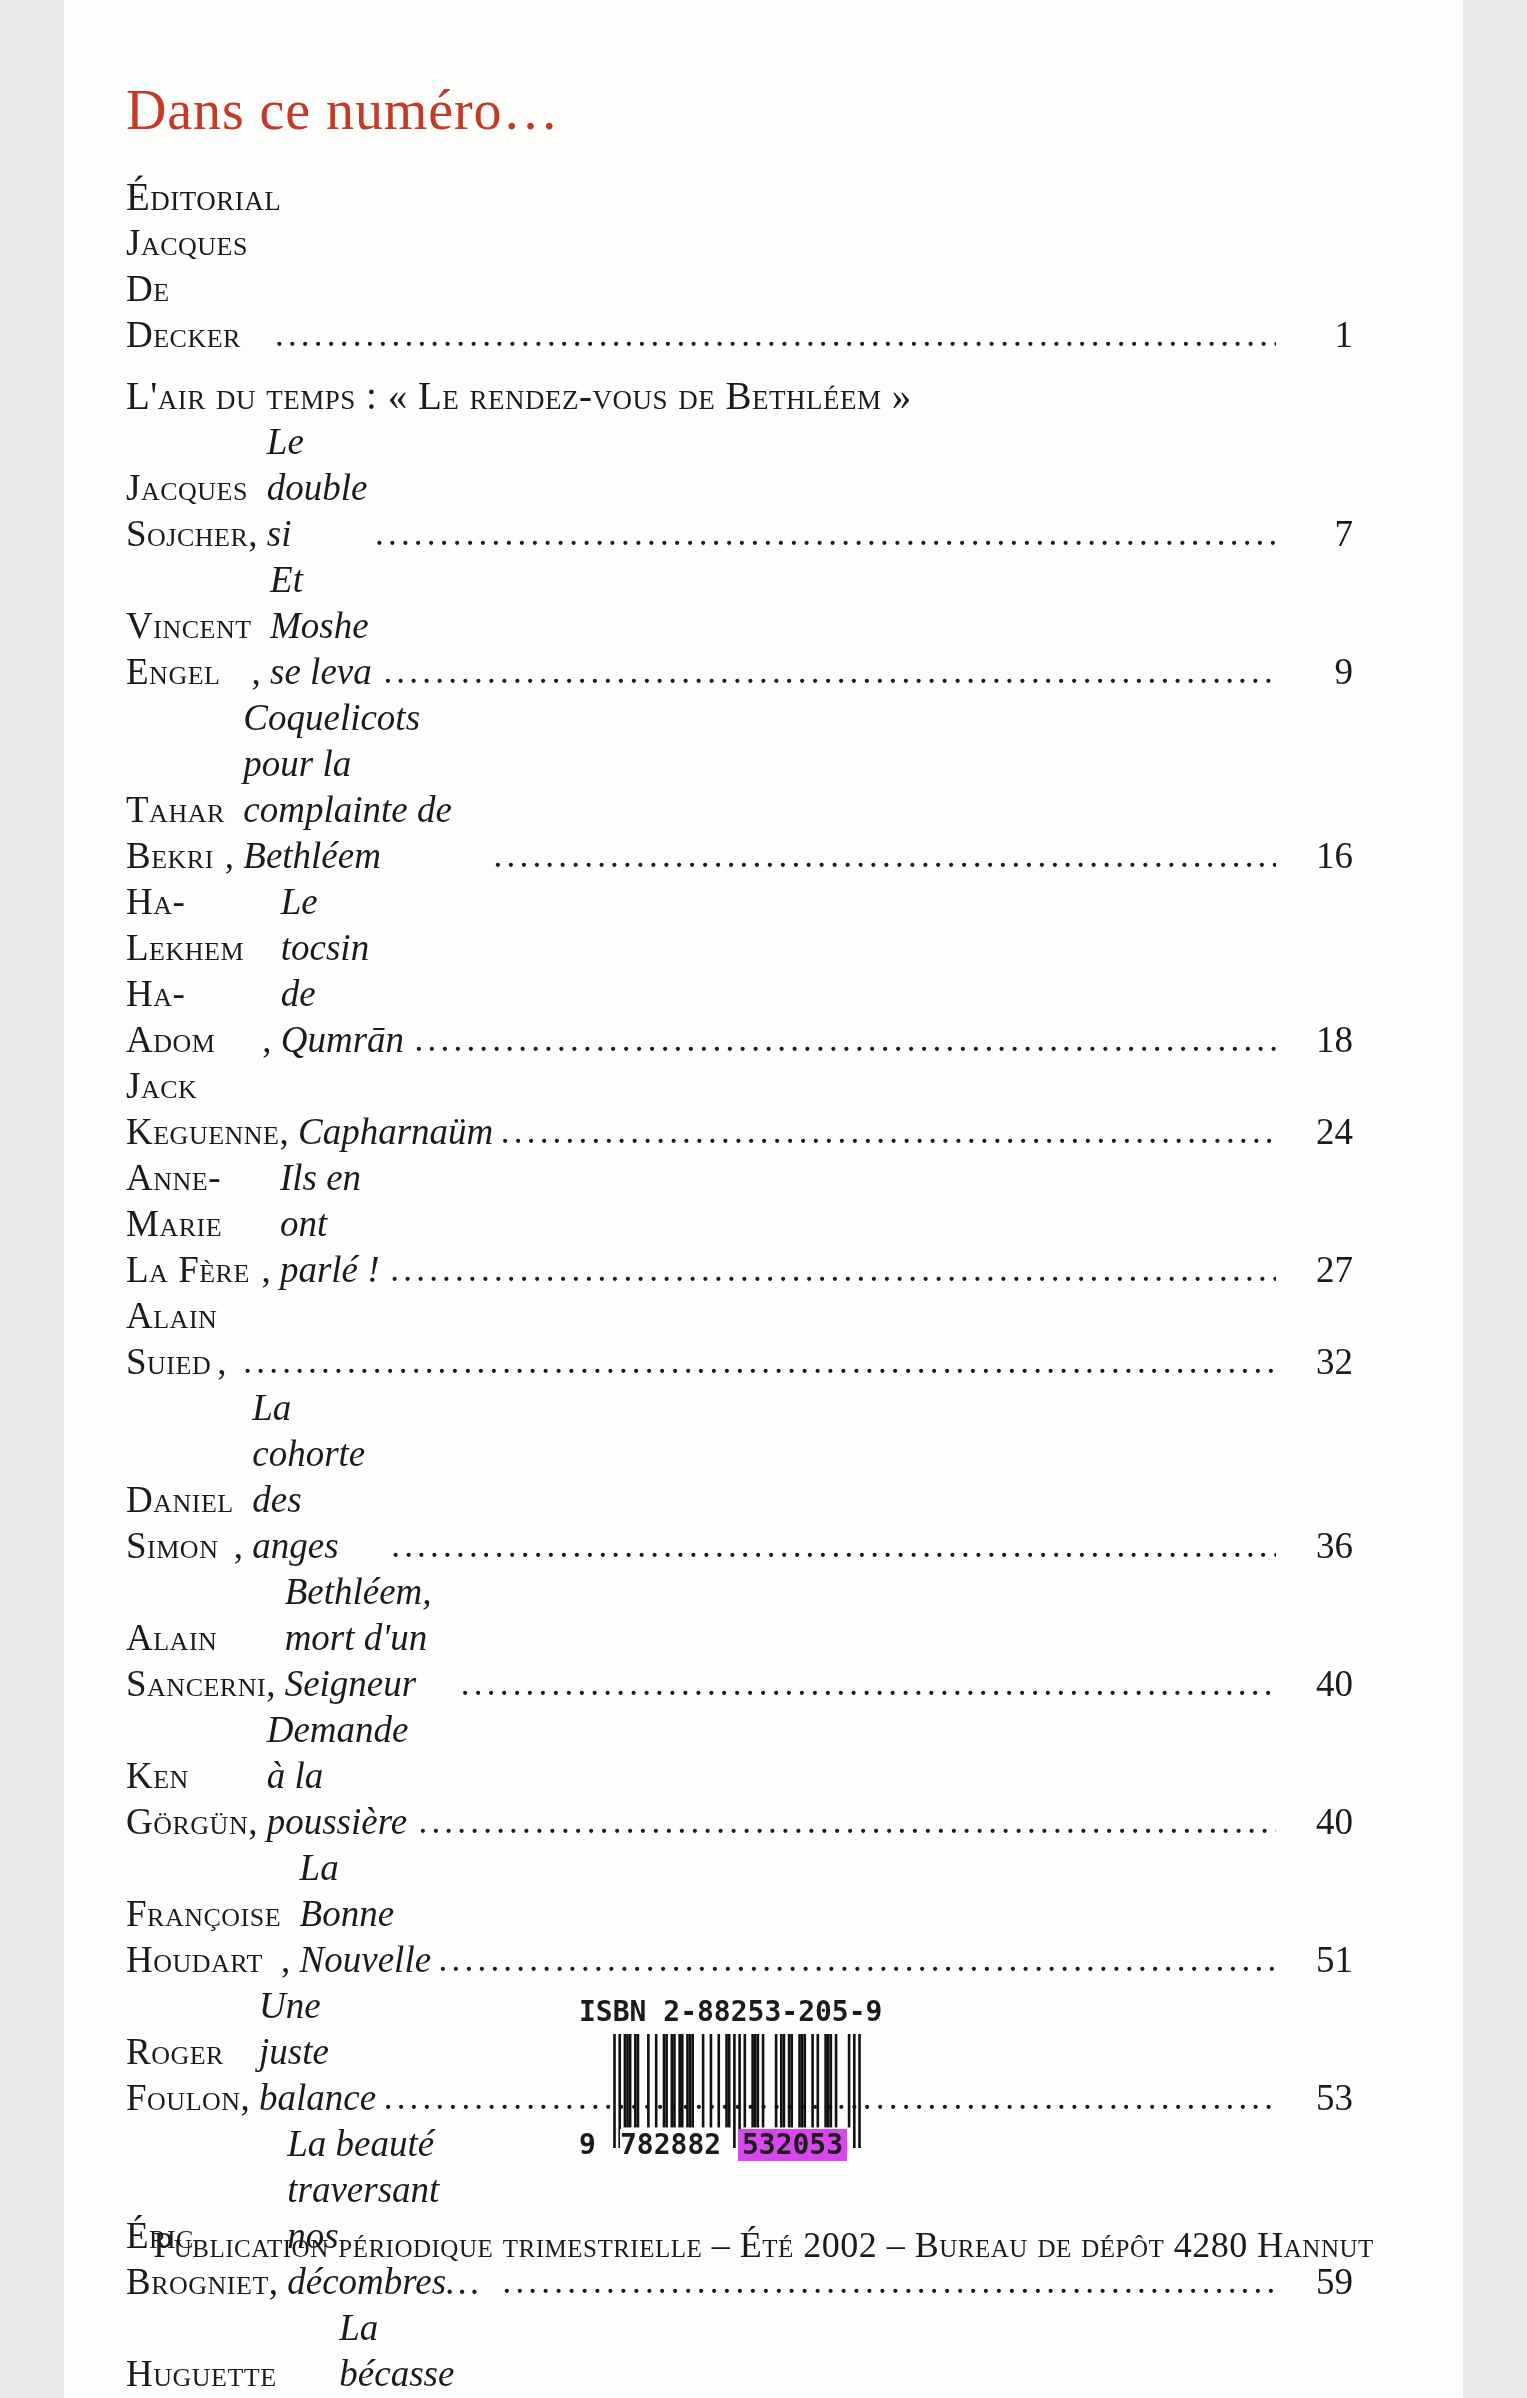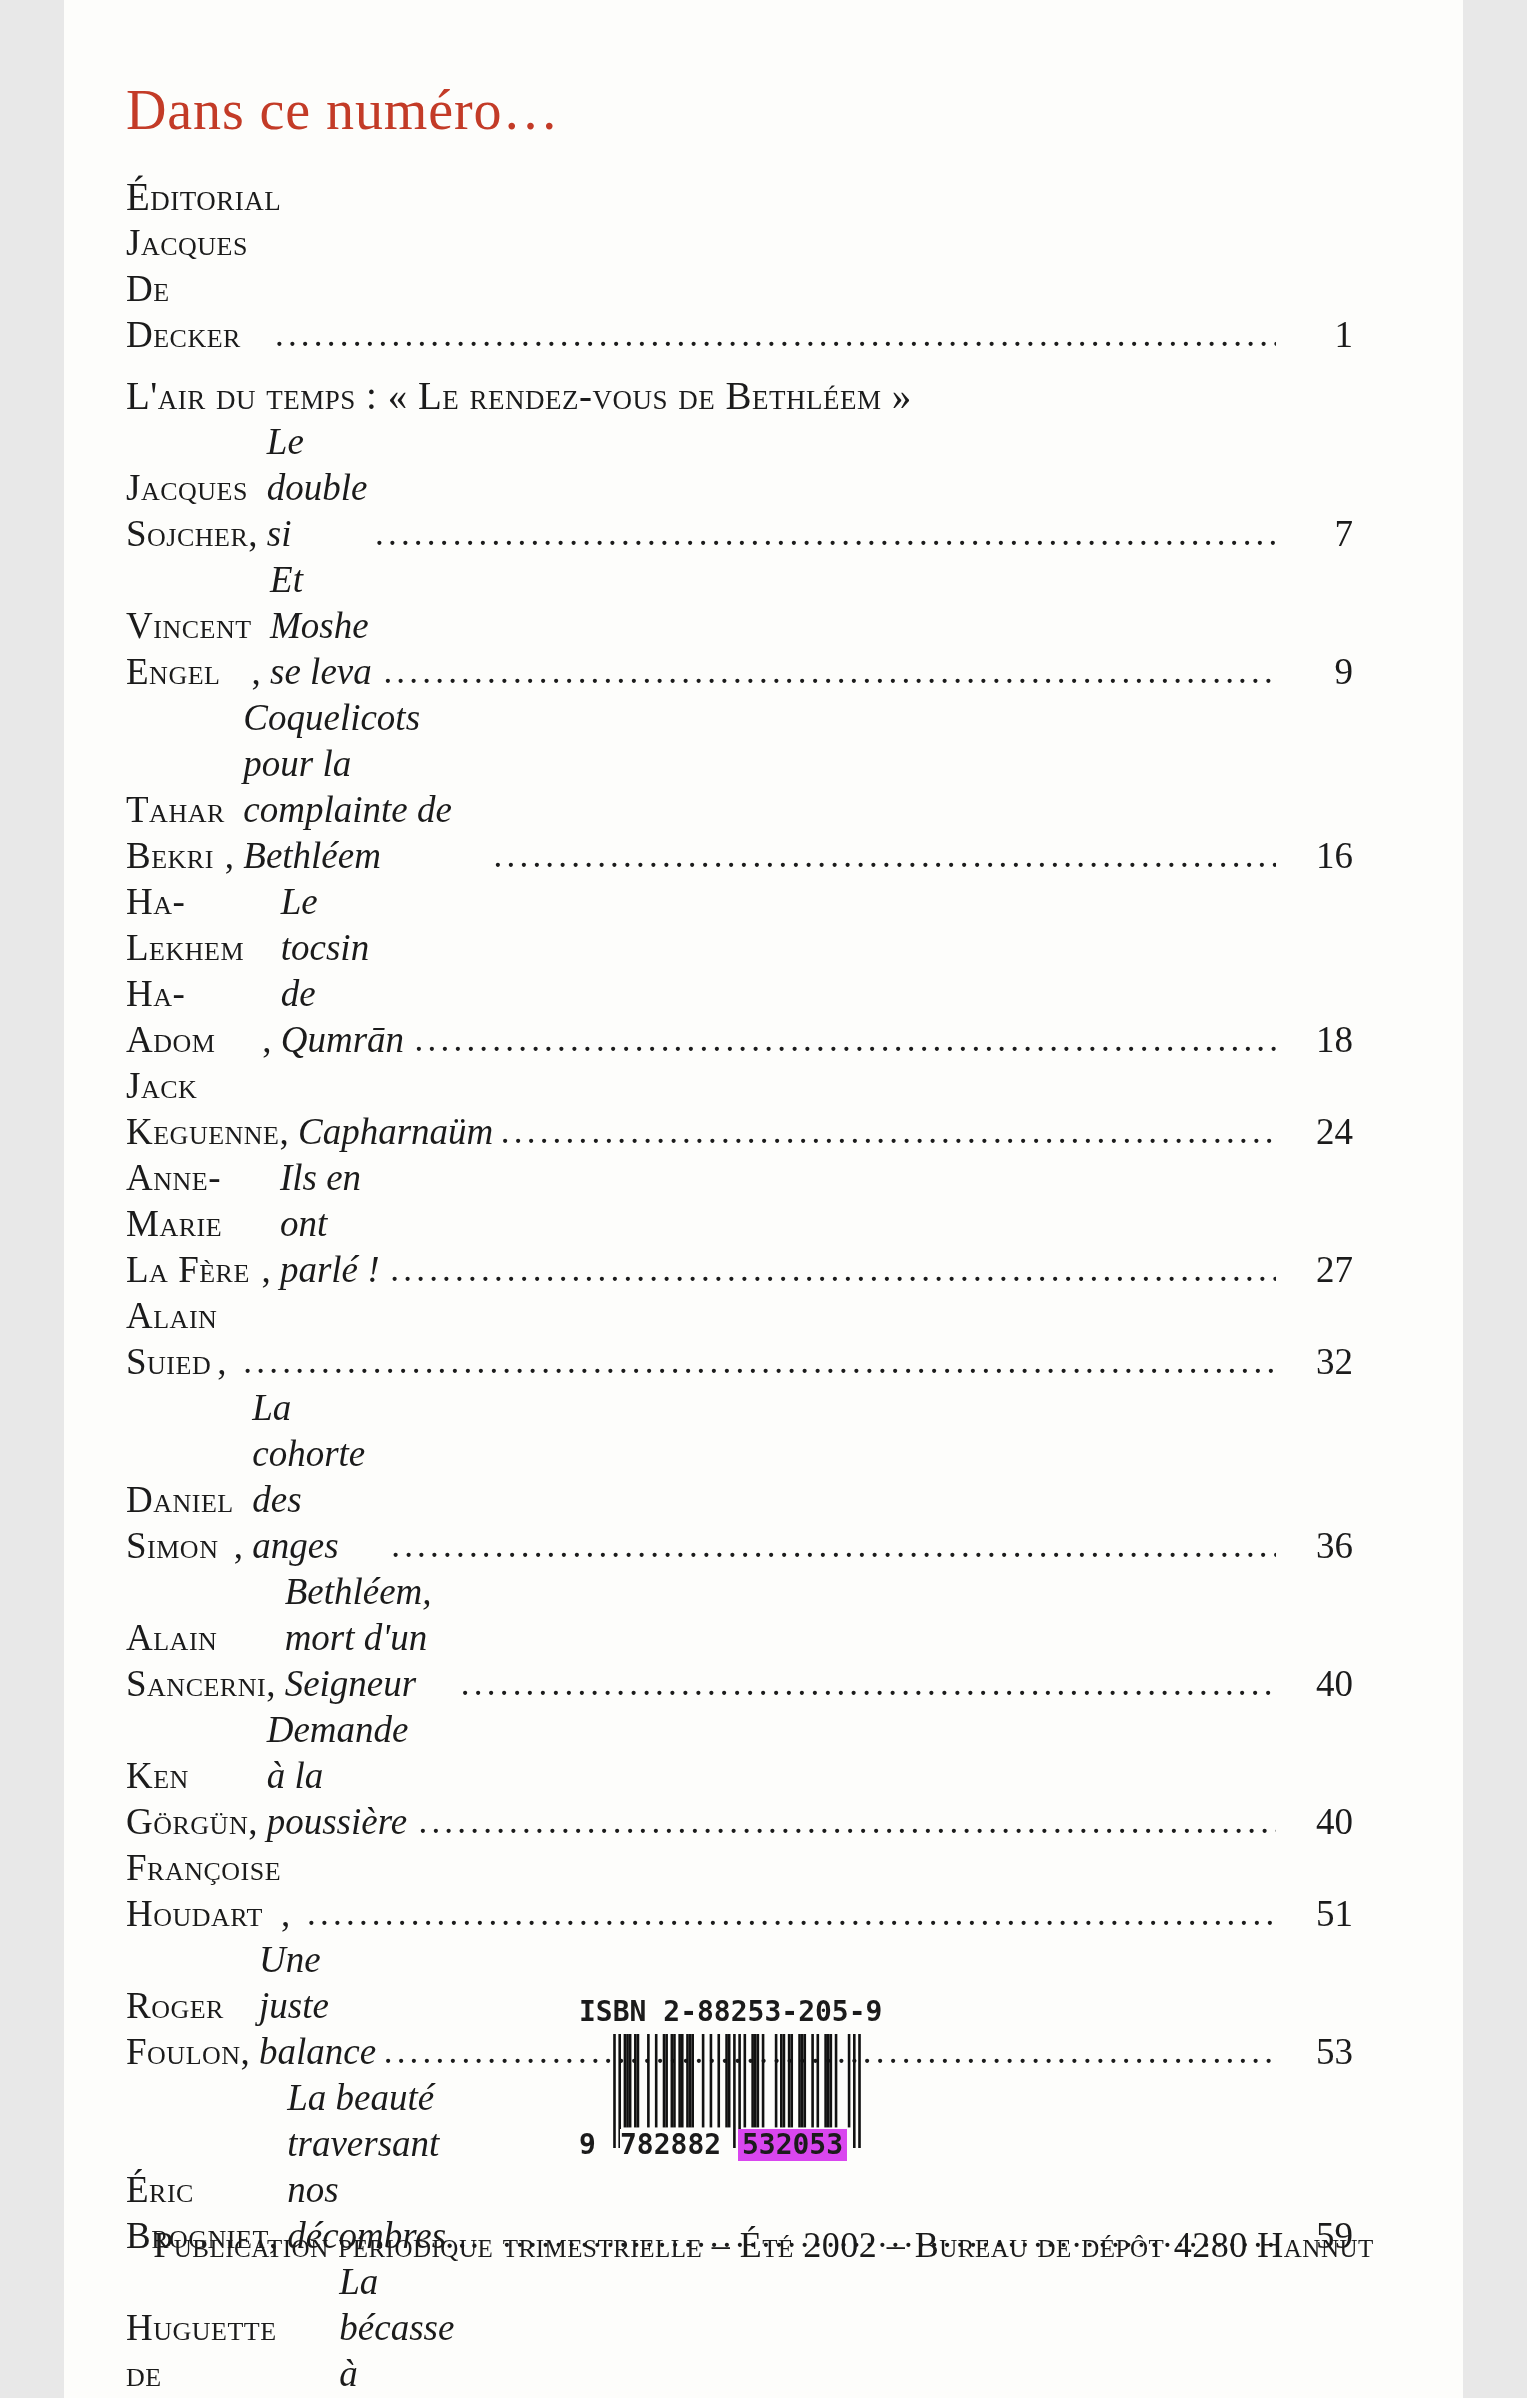--- a/index.html
+++ b/index.html
@@ -136,20 +136,21 @@
           <div class="row entry-row">
             <span class="sc">Ken Görgün</span>
             <span class="comma">, </span>
             <em>Demande à la poussière</em>
             <span class="dots"></span>
             <span class="pageno">40</span>
           </div>
           <div class="row entry-row">
             <span class="sc">Françoise Houdart</span>
             <span class="comma">, </span>
+            <em>La Bonne Nouvelle</em>
             <span class="dots"></span>
             <span class="pageno">51</span>
           </div>
           <div class="row entry-row">
             <span class="sc">Roger Foulon</span>
             <span class="comma">, </span>
             <em>Une juste balance</em>
             <span class="dots"></span>
             <span class="pageno">53</span>
           </div>

